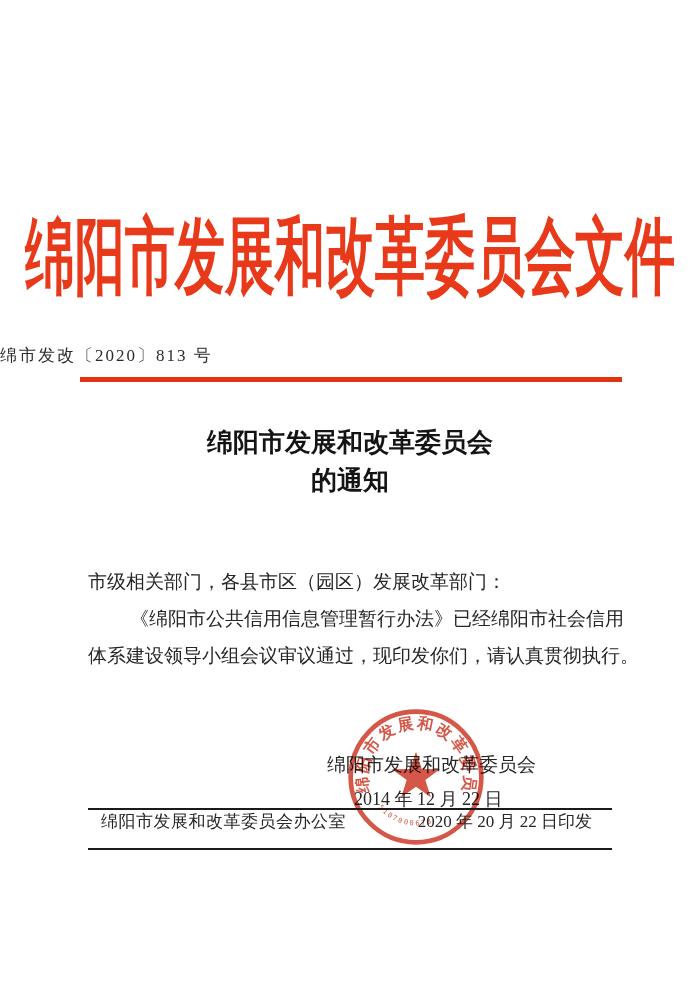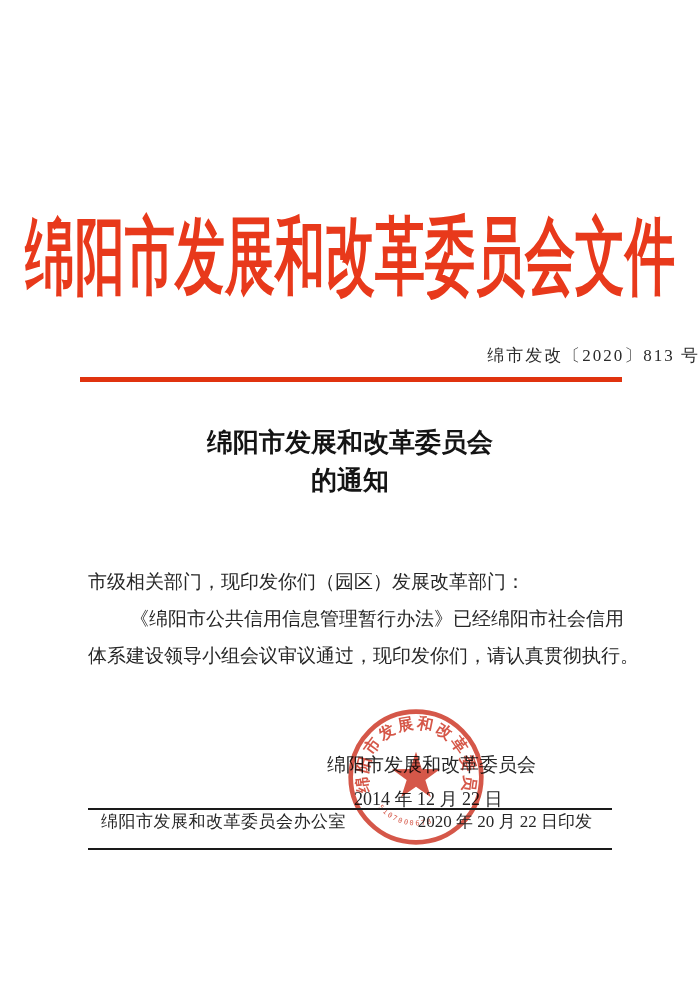--- a/index.html
+++ b/index.html
@@ -15,21 +15,21 @@
   .red-head {
     position:absolute; top:214px; left:0; width:700px;
     text-align:center; font-size:50px; line-height:50px; font-weight:bold;
     color:#e8391b; letter-spacing:0px; white-space:nowrap;
     transform:scaleY(1.68); transform-origin:center top;
   }
 
   
   .doc-number {
     position:absolute; top:346px; left:0; width:700px;
-    text-align:right; font-size:17px; line-height:20px;
+    text-align:left; font-size:17px; line-height:20px;
     letter-spacing:2px; color:#2b2b2b; white-space:nowrap;
   }
 
   
   .red-rule {
     position:absolute; top:377px; left:80px; width:542px; height:5px;
     background:#e0330f; border:none;
   }
 
   
@@ -83,21 +83,21 @@
   <div class="doc-number">绵市发改〔2020〕813 号</div>
 
   <div class="red-rule"></div>
 
   <div class="doc-title">
     <div>绵阳市发展和改革委员会</div>
     <div>的通知</div>
   </div>
 
   <div class="body-text">
-    <div class="line">市级相关部门，现印发你们（园区）发展改革部门：</div>
+    <div class="line">市级相关部门，各县市区（园区）发展改革部门：</div>
     <div class="line indent">《绵阳市公共信用信息管理暂行办法》已经绵阳市社会信用</div>
     <div class="line">体系建设领导小组会议审议通过，现印发你们，请认真贯彻执行。</div>
   </div>
 
   <div class="sig-org">绵阳市发展和改革委员会</div>
   <div class="sig-date">2014 年 12 月 22 日</div>
 
   <svg class="seal" viewBox="0 0 150 150" xmlns="http://www.w3.org/2000/svg">
     <defs>
       <path id="sealArcTop" d="M 26.1 92.8 A 52 52 0 1 1 123.9 92.8" fill="none"></path>

